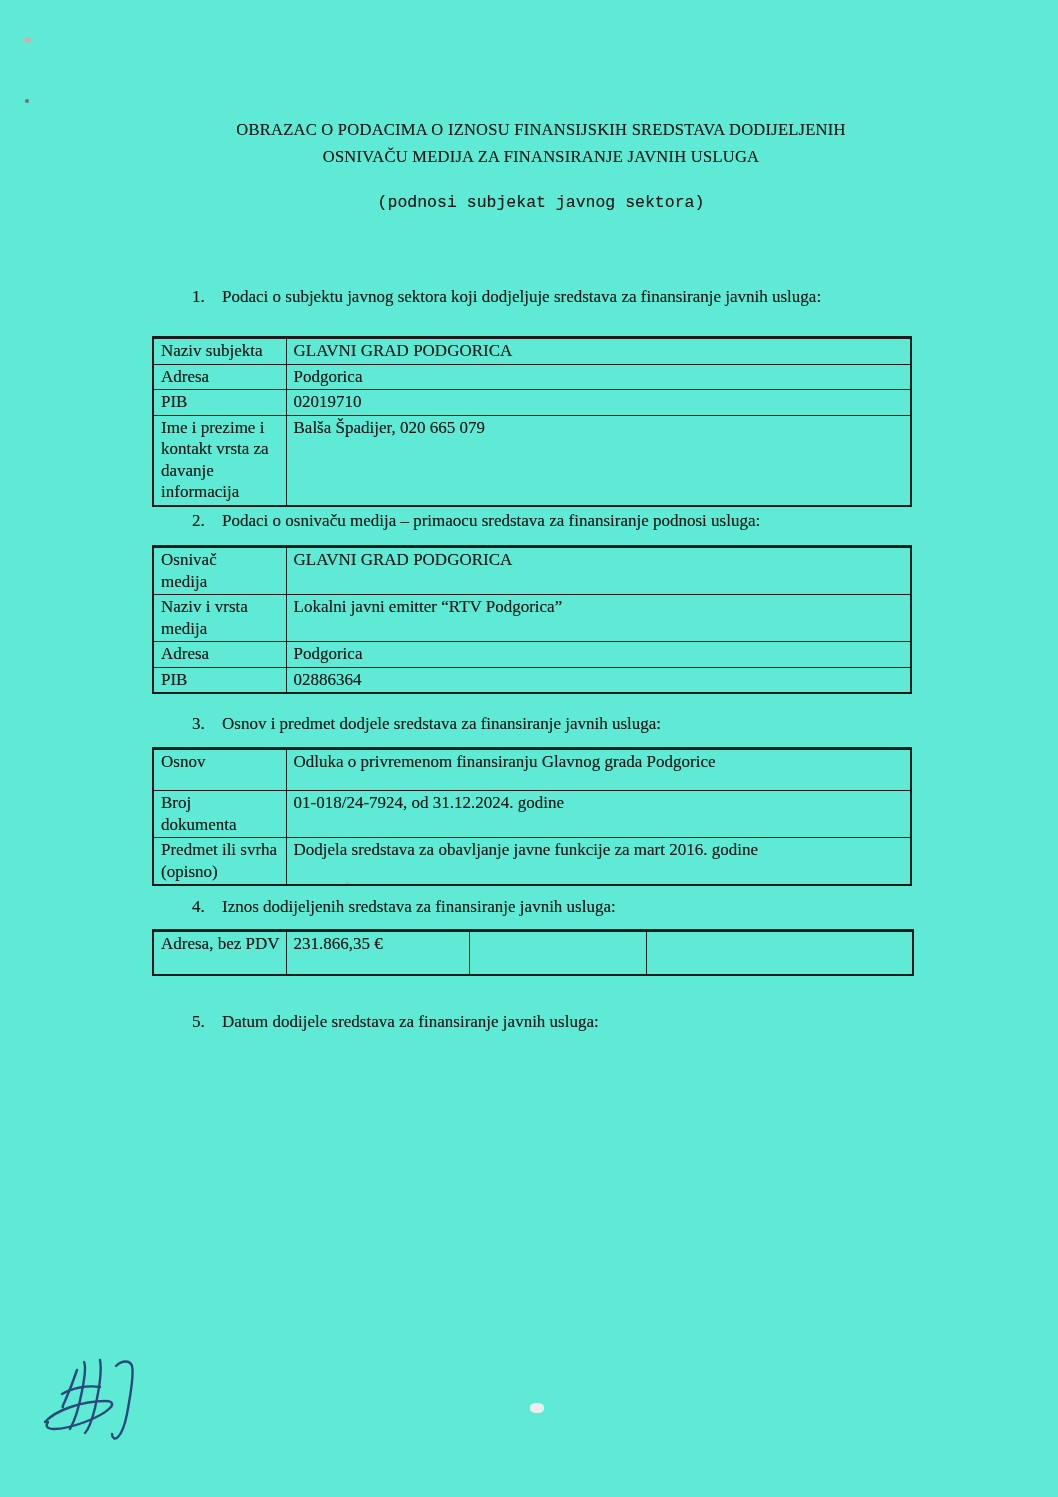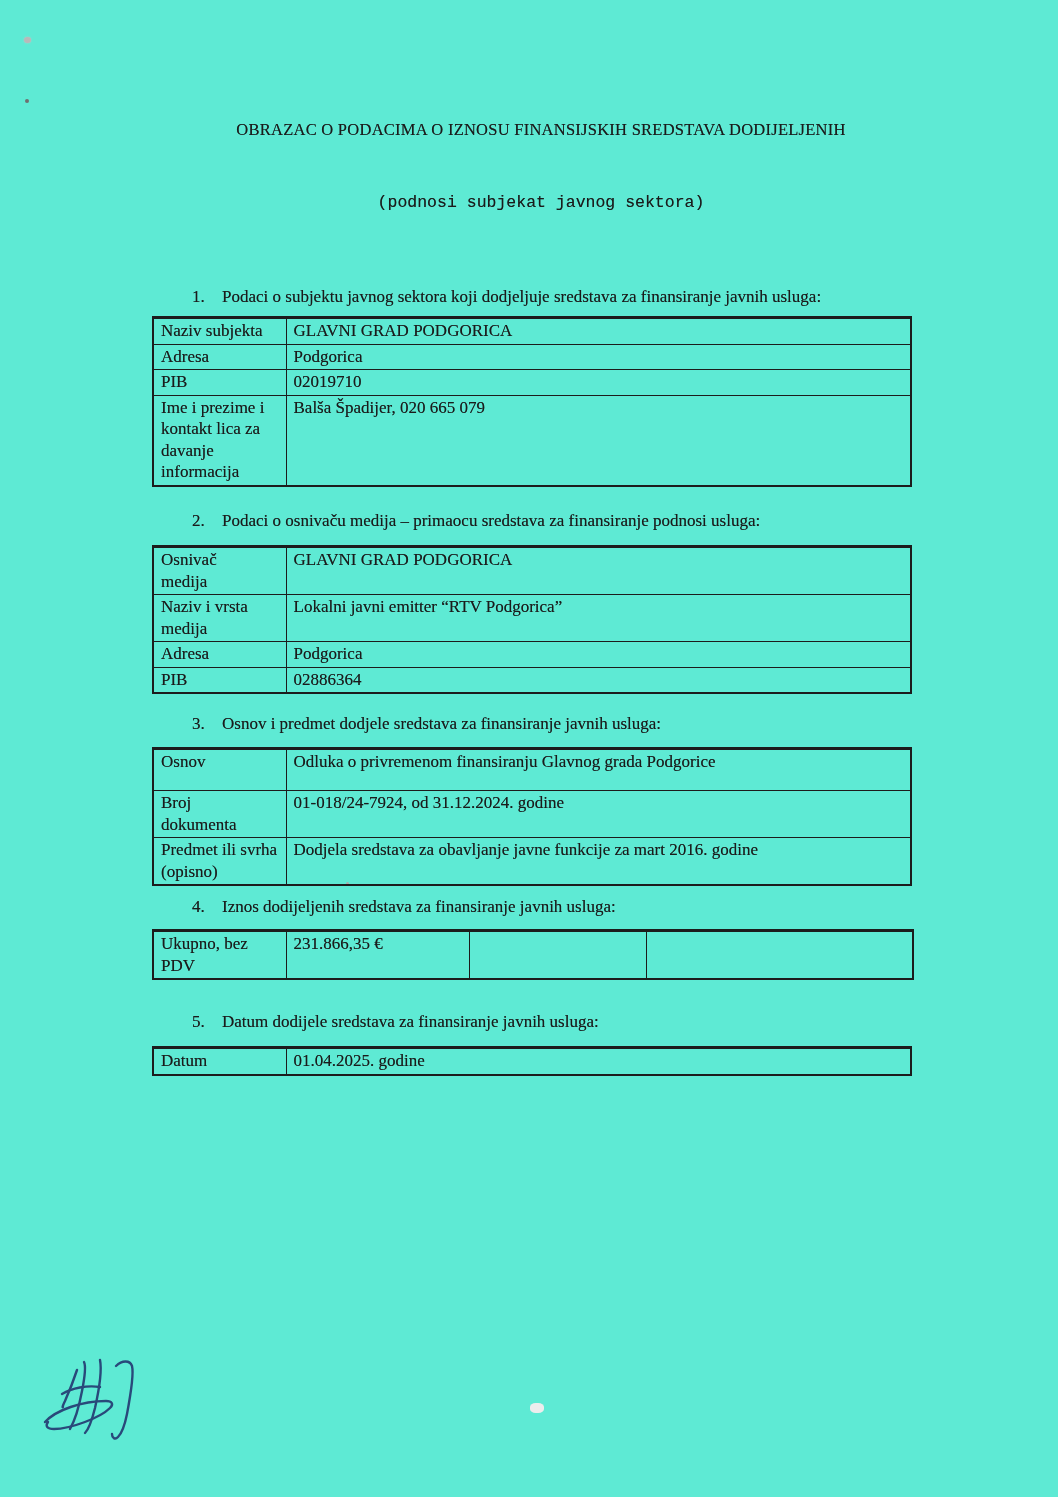--- a/index.html
+++ b/index.html
@@ -38,21 +38,21 @@
     font-size:17px; line-height:21.5px;
   }
   table.doc-table { border:2.5px solid #1c1c1c; }
   table.doc-table td {
     border:1.6px solid #1c1c1c;
     vertical-align:top;
     padding:1px 6px 2px 7px;
     overflow:hidden;
   }
   table.doc-table { border-top-width:3px; }
-  .t1 { top:316px; } .t2 { top:545px; } .t3 { top:747px; }
+  .t1 { top:336px; } .t2 { top:545px; } .t3 { top:747px; }
   .t4 { top:929px; } .t5 { top:1046px; }
   col.c-label { width:133px; }
   .t4 col.c2 { width:183px; } .t4 col.c3 { width:177px; } .t4 col.c4 { width:267px; }
   .wrap80 { display:inline-block; max-width:80px; }
 
   
   .speck { position:absolute; border-radius:50%; }
   .speck-1 { left:24px; top:37px; width:7px; height:6px; background:#b9b9b9; box-shadow:0 0 2px #c8c8c8; }
   .speck-2 { left:25px; top:99px; width:4px; height:4px; background:#6f6f6f; }
   .speck-3 { left:346px; top:882px; width:3px; height:3px; background:#ababab; }
@@ -65,20 +65,21 @@
 
 <div class="page">
 
   <div class="speck speck-1"></div>
   <div class="speck speck-2"></div>
   <div class="speck speck-3"></div>
   <div class="speck speck-4"></div>
 
   <div class="centerband title-band ink">
     <div>OBRAZAC O PODACIMA O IZNOSU FINANSIJSKIH SREDSTAVA DODIJELJENIH</div>
+    <div>OSNIVAČU MEDIJA ZA FINANSIRANJE JAVNIH USLUGA</div>
   </div>
 
   <div class="centerband subtitle-band ink">(podnosi subjekat javnog sektora)</div>
 
   <div class="section-heading s1 ink">
     <span class="num">1.</span>
     <span>Podaci o subjektu javnog sektora koji dodjeljuje sredstava za finansiranje javnih usluga:</span>
   </div>
   <table class="doc-table t1 ink">
     <colgroup>
@@ -92,21 +93,21 @@
       </tr>
       <tr style="height:23px">
         <td>Adresa</td>
         <td>Podgorica</td>
       </tr>
       <tr style="height:22px">
         <td>PIB</td>
         <td>02019710</td>
       </tr>
       <tr style="height:87px">
-        <td>Ime i prezime i kontakt lica za davanje informacija</td>
+        <td>Ime i prezime i kontakt vrsta za davanje informacija</td>
         <td>Balša Špadijer, 020 665 079</td>
       </tr>
     </tbody>
   </table>
 
   <div class="section-heading s2 ink">
     <span class="num">2.</span>
     <span>Podaci o osnivaču medija – primaocu sredstava za finansiranje podnosi usluga:</span>
   </div>
   <table class="doc-table t2 ink">
@@ -165,44 +166,32 @@
   </div>
   <table class="doc-table t4 ink">
     <colgroup>
         <col class="c-label">
         <col class="c2">
         <col class="c3">
         <col class="c4">
       </colgroup>
     <tbody>
       <tr style="height:44px">
-        <td>Ukupno, bez PDV</td>
+        <td>Adresa, bez PDV</td>
         <td>231.866,35 €</td>
         <td></td>
         <td></td>
       </tr>
     </tbody>
   </table>
 
   <div class="section-heading s5 ink">
     <span class="num">5.</span>
     <span>Datum dodijele sredstava za finansiranje javnih usluga:</span>
   </div>
-  <table class="doc-table t5 ink">
-    <colgroup>
-        <col class="c-label">
-        <col>
-      </colgroup>
-    <tbody>
-      <tr style="height:21px">
-        <td>Datum</td>
-        <td>01.04.2025. godine</td>
-      </tr>
-    </tbody>
-  </table>
 
   <svg class="signature" viewBox="0 0 125 112" fill="none" xmlns="http://www.w3.org/2000/svg">
     <g stroke="#29497a" stroke-width="2.4" stroke-linecap="round" fill="none">
       <path d="M37,24 C34,33 29,46 25,55 C23,59 22,62 23,61"></path>
       <path d="M44,16 C46,20 45,30 42,45 C39,61 34,76 30,83"></path>
       <path d="M60,14 C62,24 59,44 55,62 C52,74 48,84 45,87"></path>
       <path d="M22,48 C32,42 47,39 60,41"></path>
       <path d="M5,76 C16,64 42,55 66,55 C72,55 74,58 70,62 C60,72 30,83 14,83 C7,83 5,80 8,76"></path>
       <path d="M76,20 C82,14 90,14 92,20 C94,28 90,52 87,68 C85,78 82,87 78,91 C75,94 72,92 72,88"></path>
     </g>

